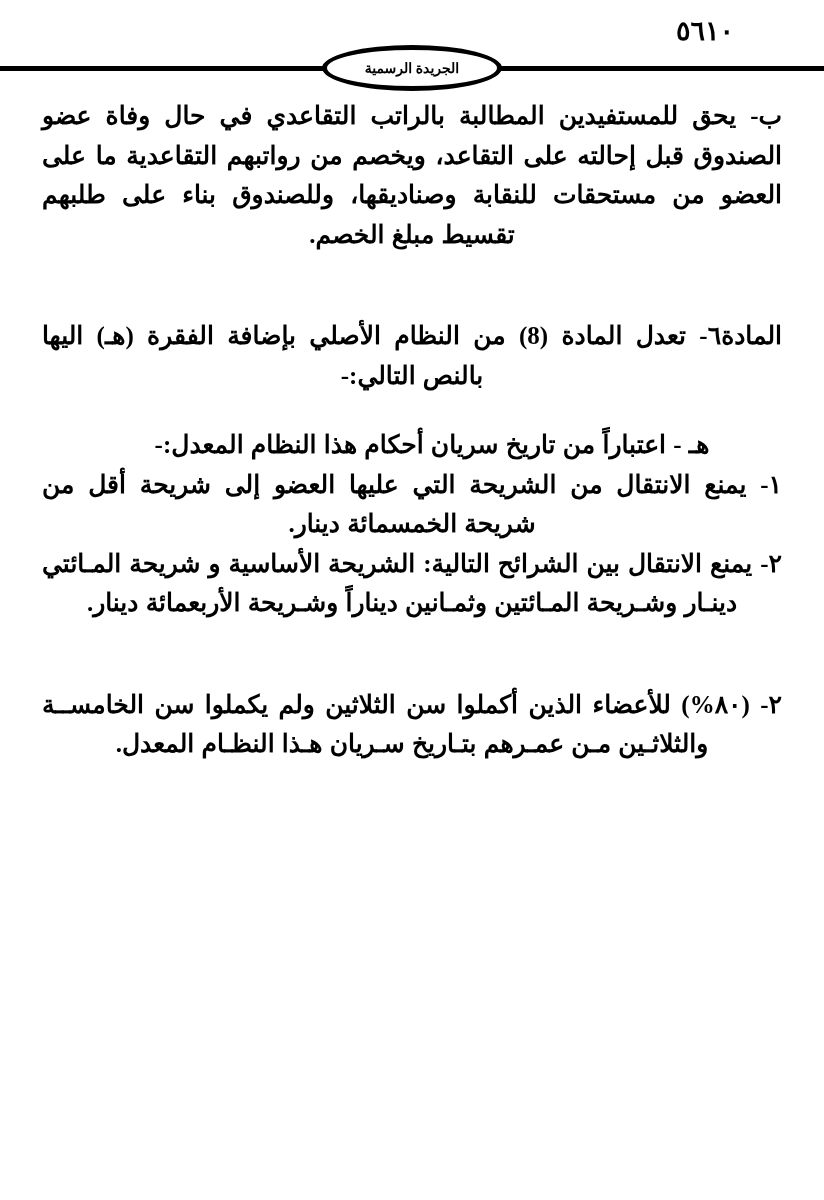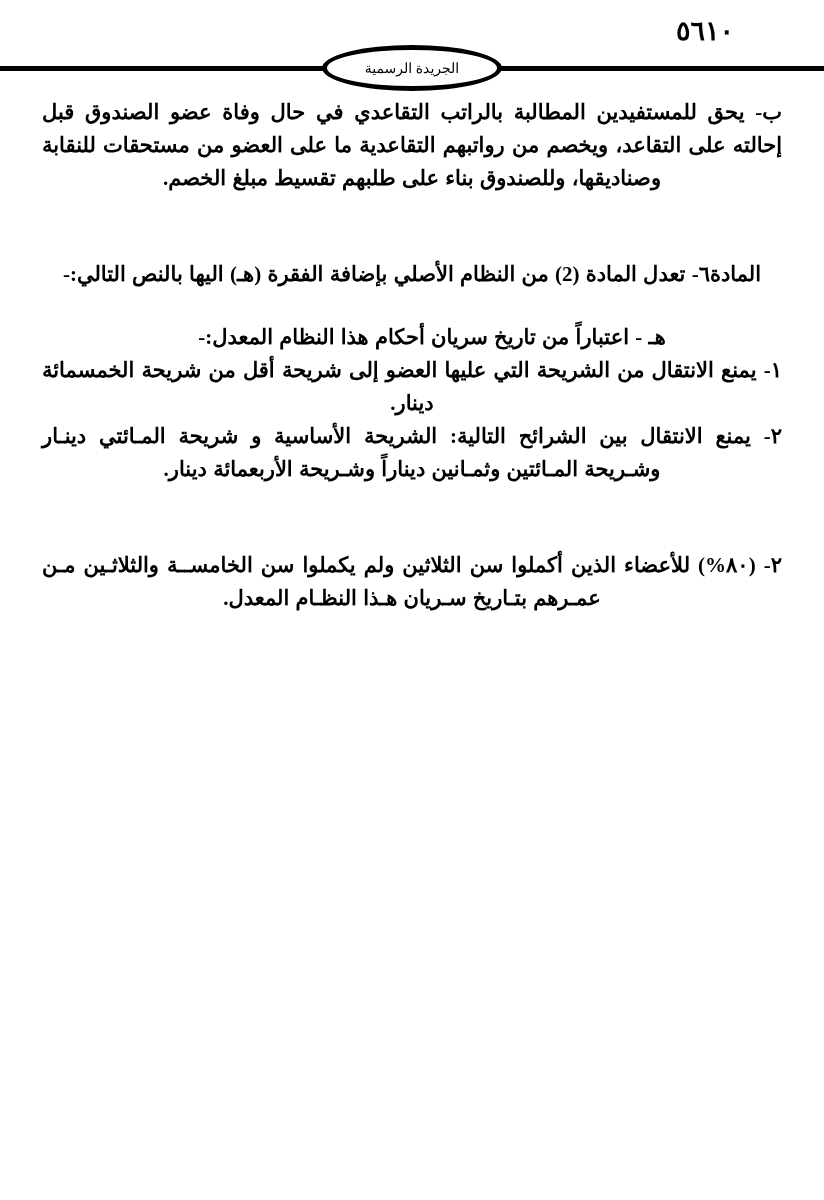--- a/index.html
+++ b/index.html
@@ -53,35 +53,35 @@
     border-radius: 50% / 50%;
     background: #ffffff;
     display: flex;
     align-items: center;
     justify-content: center;
     box-sizing: border-box;
     z-index: 3;
   }
   .gazette-badge-text {
     font-size: 14px;
-    font-weight: 400;
+    font-weight: 700;
     white-space: nowrap;
     font-family: "Liberation Serif", "DejaVu Serif", serif;
   }
 
   
   .page-body {
     position: absolute;
     left: 42px;
     top: 96px;
     width: 740px;
   }
 
   .block {
-    font-size: 21px;
+    font-size: 25px;
     font-weight: 700;
     line-height: 1.58;
     text-align: justify;
     text-align-last: center;
     word-spacing: 1px;
   }
 
   .para-b         { margin: 0 0 0 0; padding-right: 0px;  width: 740px; }
   .spacer-lg      { height: 62px; }
   .spacer-md      { height: 30px; }
@@ -104,21 +104,21 @@
     <span class="gazette-badge-text">الجريدة الرسمية</span>
   </div>
 </div>
 
 <div class="page-body">
 
   <div class="block para-b last-center">ب- يحق للمستفيدين المطالبة بالراتب التقاعدي في حال وفاة عضو الصندوق قبل إحالته على التقاعد، ويخصم من رواتبهم التقاعدية ما على العضو من مستحقات للنقابة وصناديقها، وللصندوق بناء على طلبهم تقسيط مبلغ الخصم.</div>
 
   <div class="spacer-lg"></div>
 
-  <div class="block article-head last-center">المادة٦- تعدل المادة (2) من النظام الأصلي بإضافة الفقرة (هـ) اليها بالنص التالي:-</div>
+  <div class="block article-head last-center">المادة٦- تعدل المادة (8) من النظام الأصلي بإضافة الفقرة (هـ) اليها بالنص التالي:-</div>
 
   <div class="spacer-md"></div>
 
   <div class="block sub-para-h last-center">هـ - اعتباراً من تاريخ سريان أحكام هذا النظام المعدل:-</div>
 
   <div class="block list-item last-center">١- يمنع الانتقال من الشريحة التي عليها العضو إلى شريحة أقل من شريحة الخمسمائة دينار.</div>
 
   <div class="block list-item last-center">٢- يمنع الانتقال بين الشرائح التالية: الشريحة الأساسية و شريحة المـائتي دينـار وشـريحة المـائتين وثمـانين ديناراً وشـريحة الأربعمائة دينار.</div>
 
   <div class="spacer-lg"></div>

